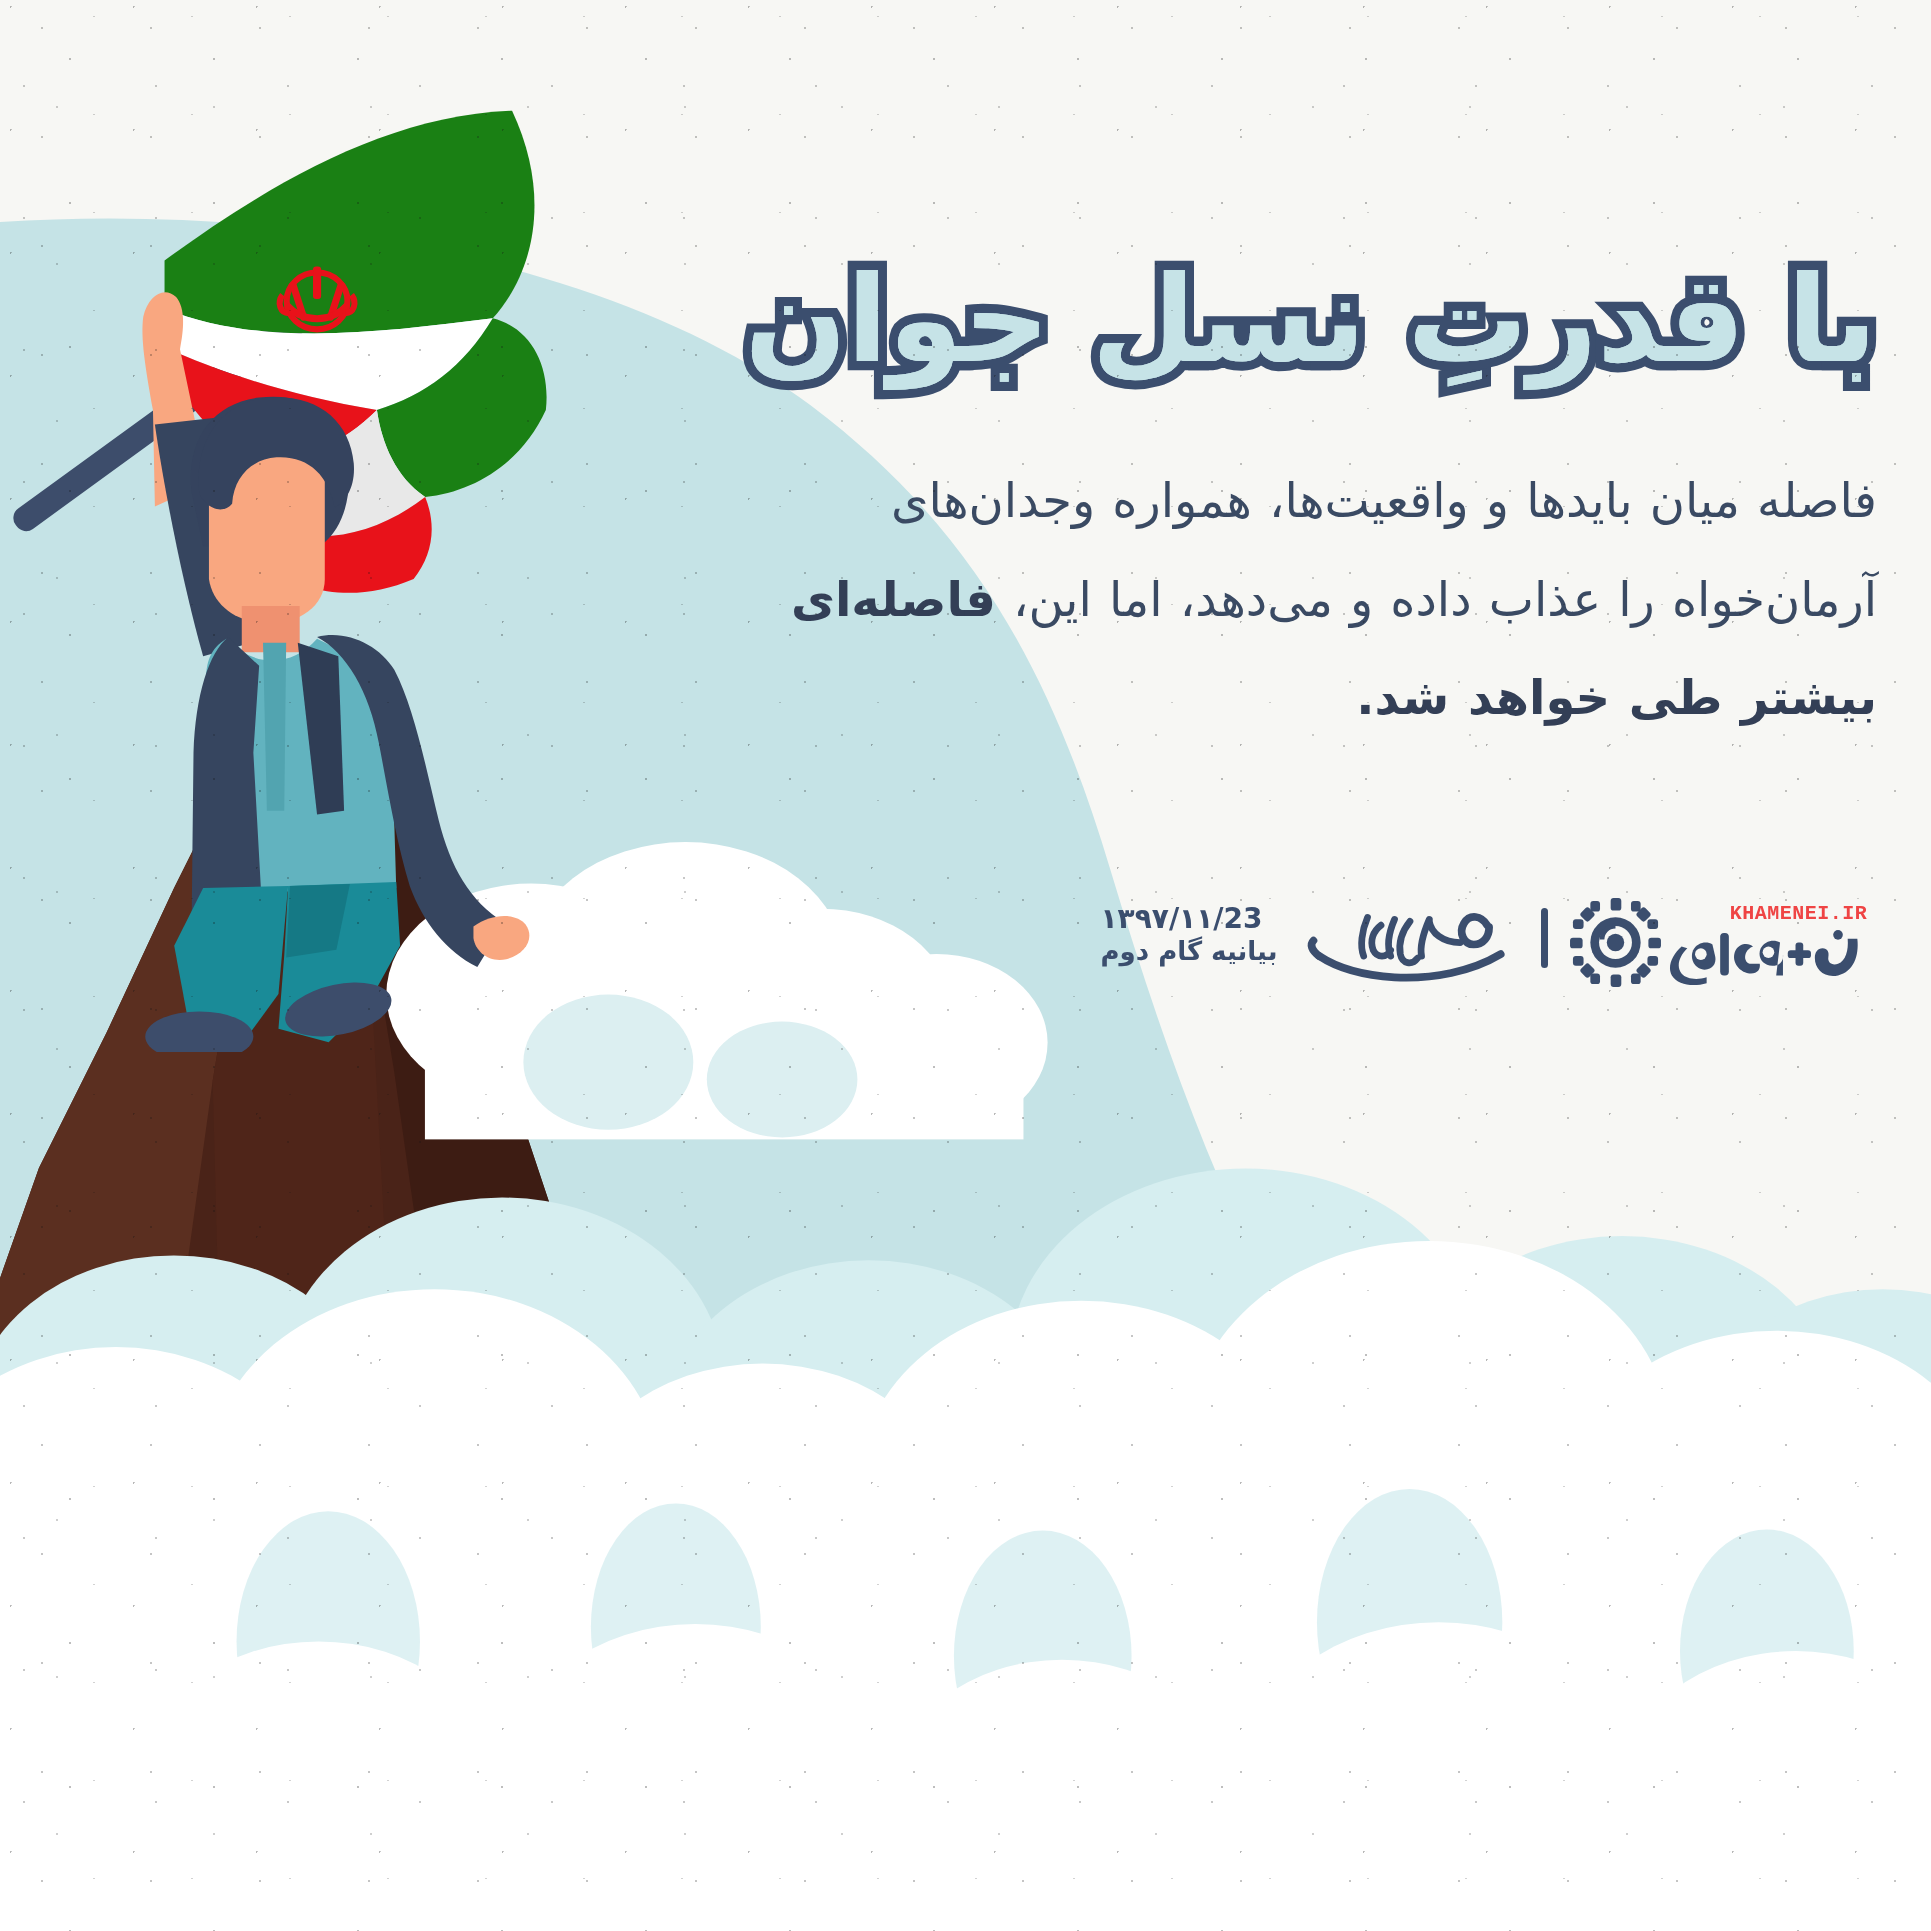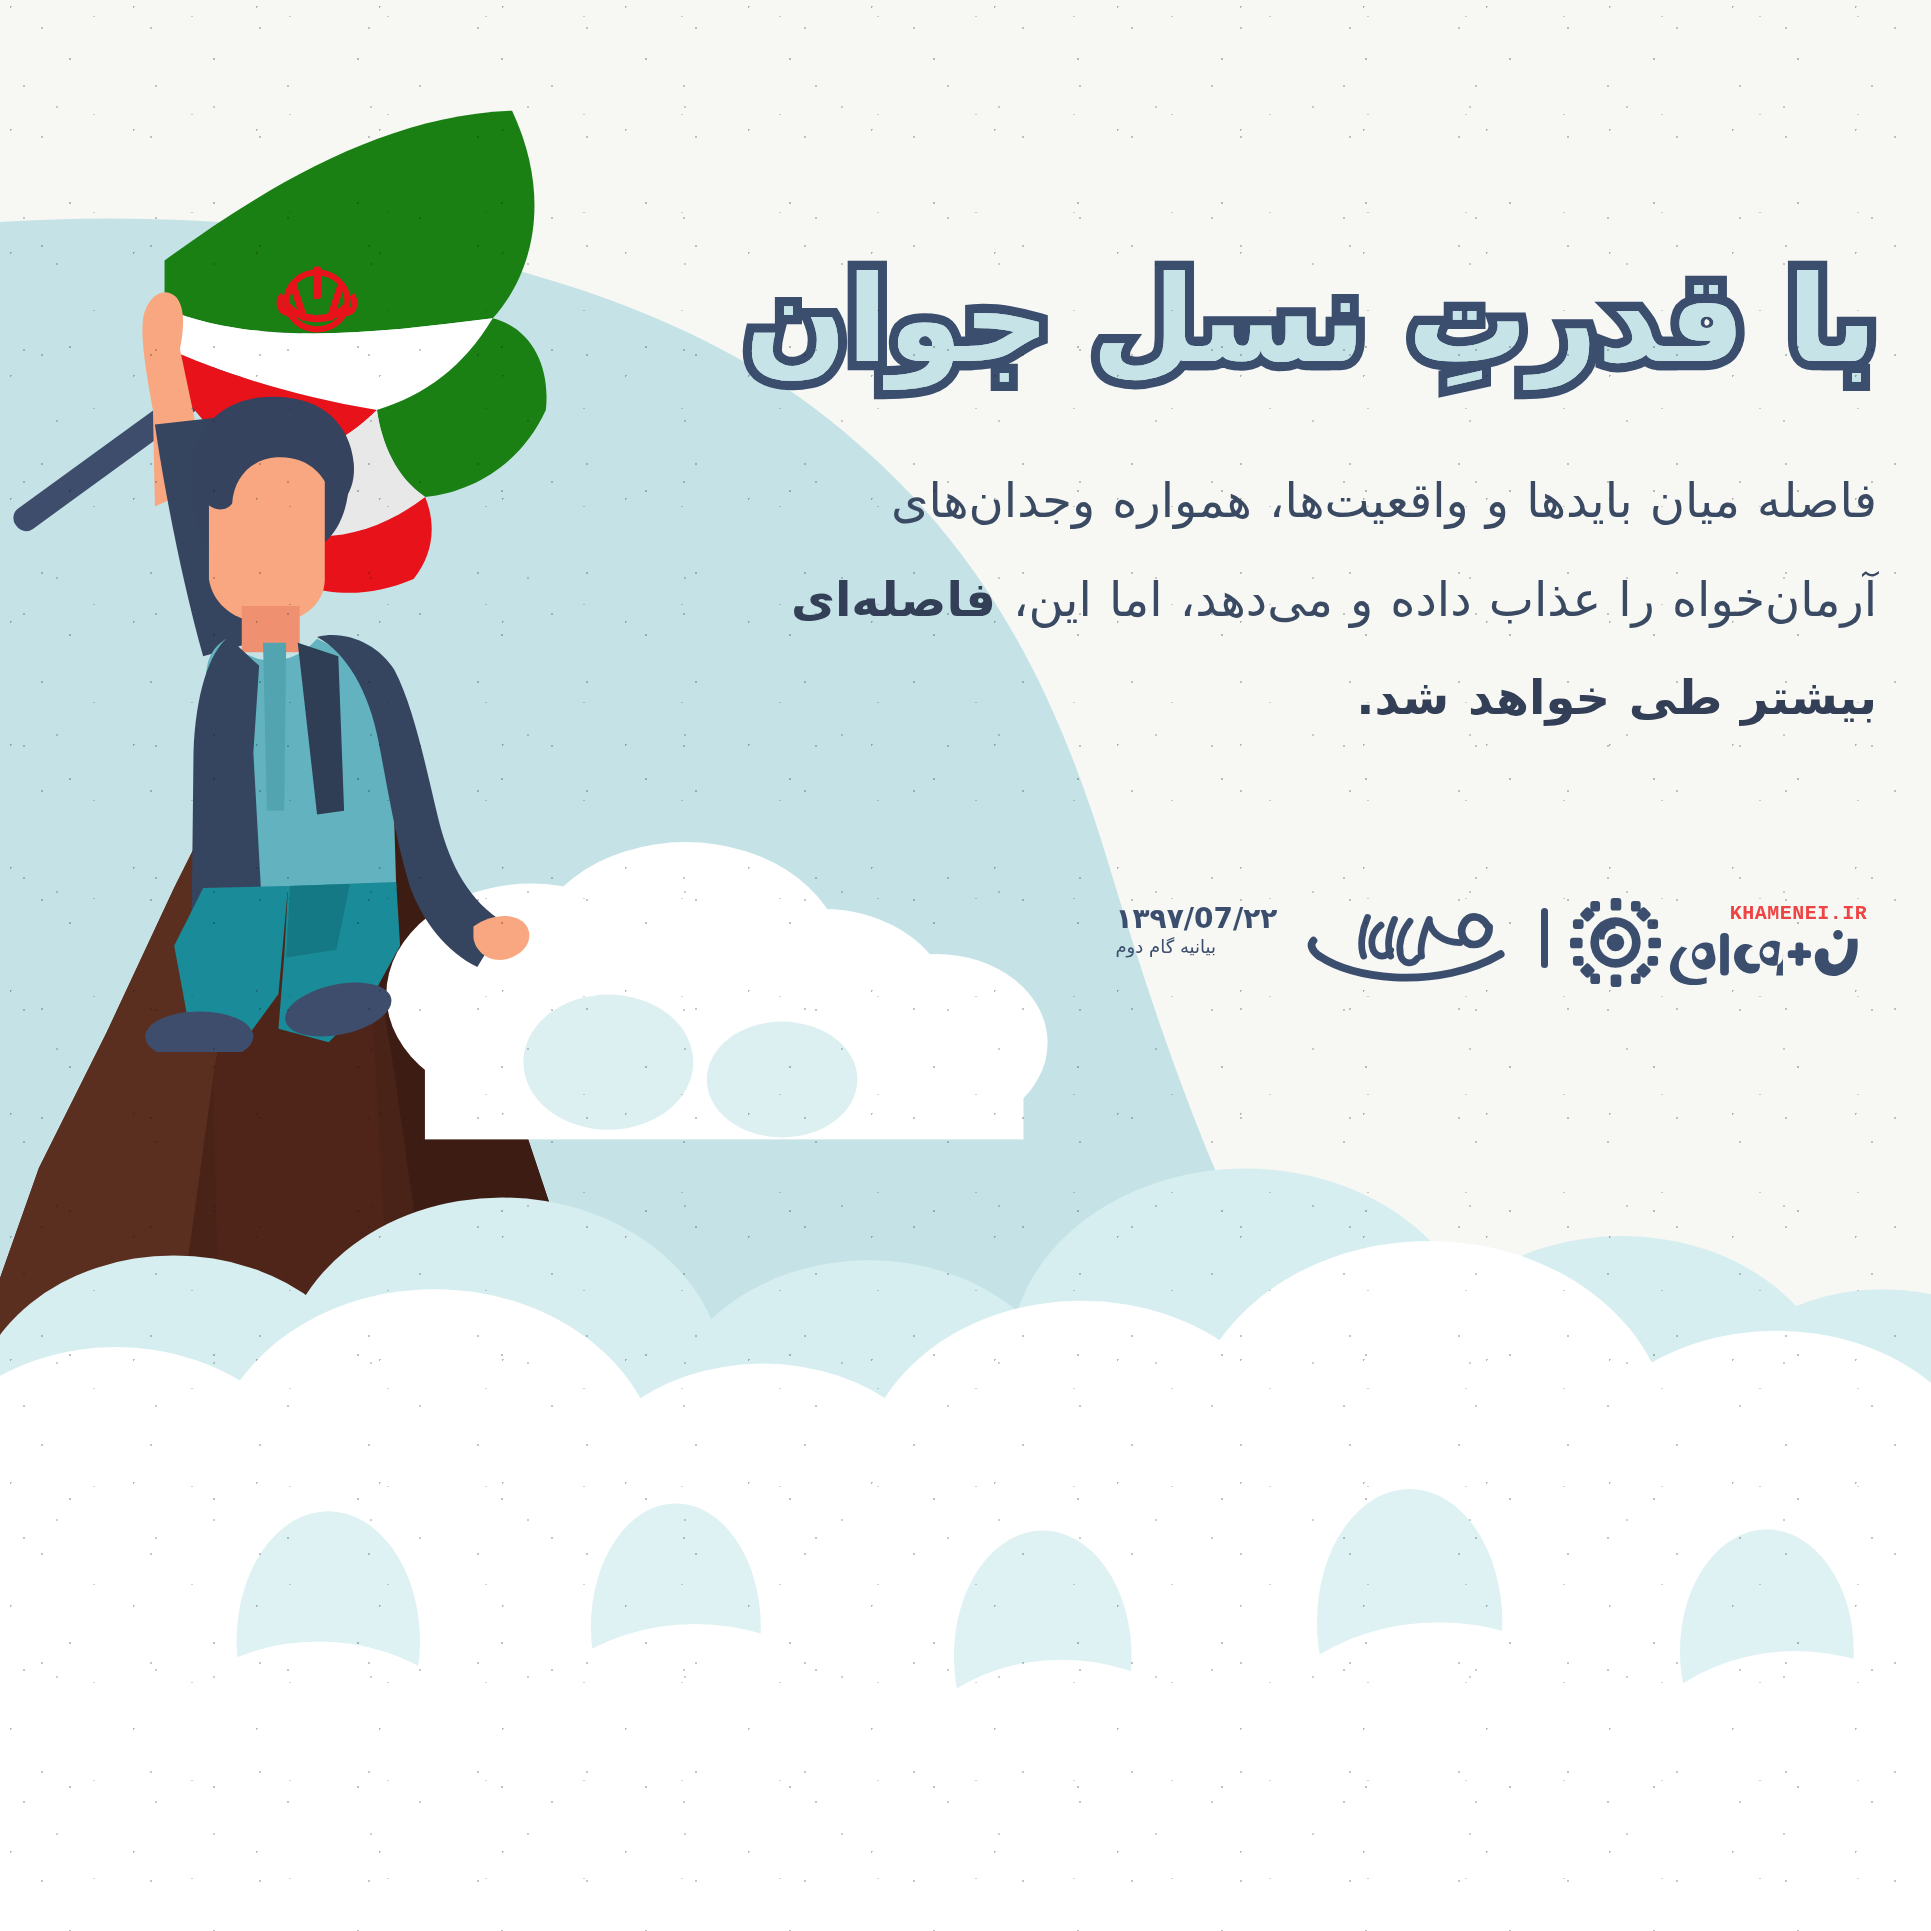--- a/index.html
+++ b/index.html
@@ -91,21 +91,21 @@
     direction:rtl;
   }
   .date-block{
     display:flex;flex-direction:column;
     align-items:flex-end;
     color:#3b4e6e;
     line-height:1.22;
     padding-top:3.9px;
   }
   .date-line{font-size:28px;letter-spacing:1px;font-weight:600;}
-  .date-sub{font-size:18px;font-weight:400;}
+  .date-sub{font-size:26px;font-weight:700;}
   .signature{
     width:222px;height:89px;
     margin-top:1.9px;
   }
   .divider-bar{
     width:6.8px;height:60px;
     background:#3b4e6e;
     border-radius:3.9px;
     margin-top:9.7px;
   }
@@ -290,21 +290,21 @@
       </div>
       <div>
         <b><b>بیشتر طی خواهد شد.</b></b>
       </div>
     </div>
   </div>
 
   <div class="credits">
 
     <div class="date-block">
-      <span class="date-line">۱۳۹۷/07/۲۲</span>
+      <span class="date-line">۱۳۹۷/۱۱/23</span>
       <span class="date-sub">بیانیه گام دوم</span>
     </div>
 
     <svg class="signature" viewBox="0 0 230 92" role="img">
       <title>سید محمد مصلحی</title>
       <g fill="none" stroke="#3b4e6e" stroke-linecap="round" stroke-linejoin="round">
         <path d="M196,26 C190,16 178,14 172,24 C166,34 172,46 182,46 C192,46 198,38 198,28" stroke-width="8"></path>
         <path d="M168,44 C150,44 138,34 136,22" stroke-width="7"></path>
         <path d="M136,20 C130,34 126,48 128,58" stroke-width="7"></path>
         <path d="M116,22 C108,32 104,44 106,56 C108,66 118,68 124,60" stroke-width="7"></path>

